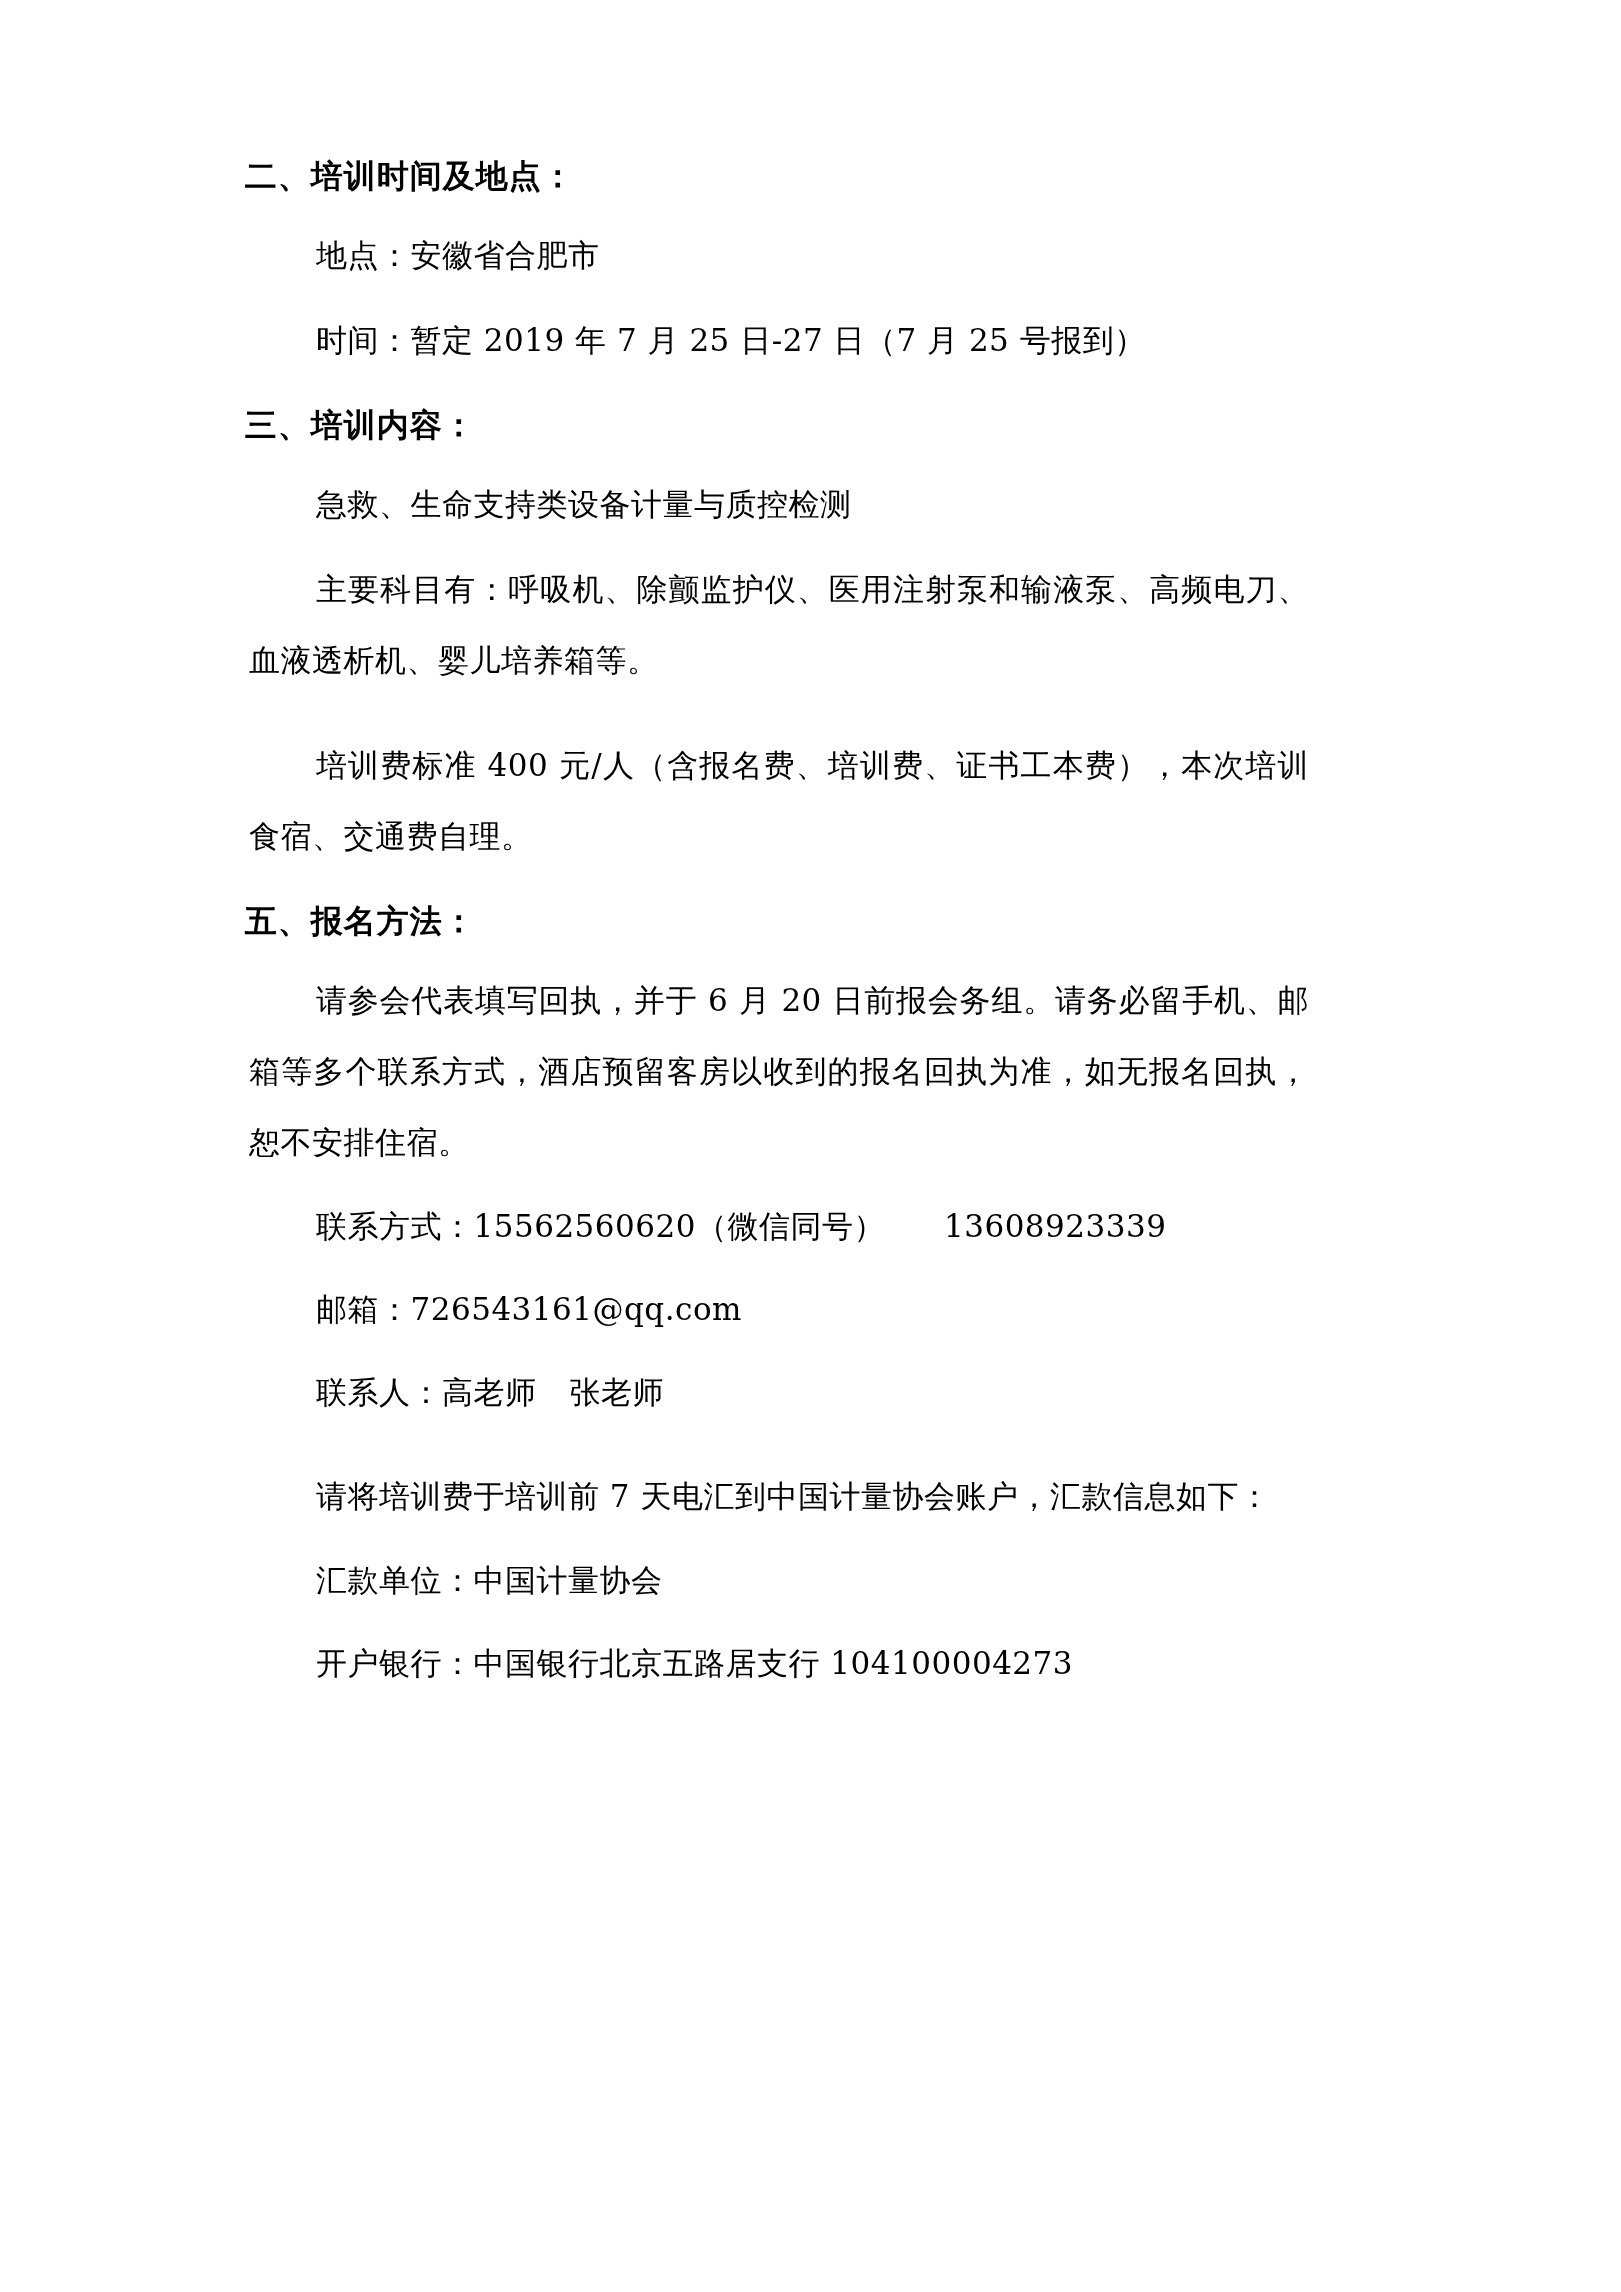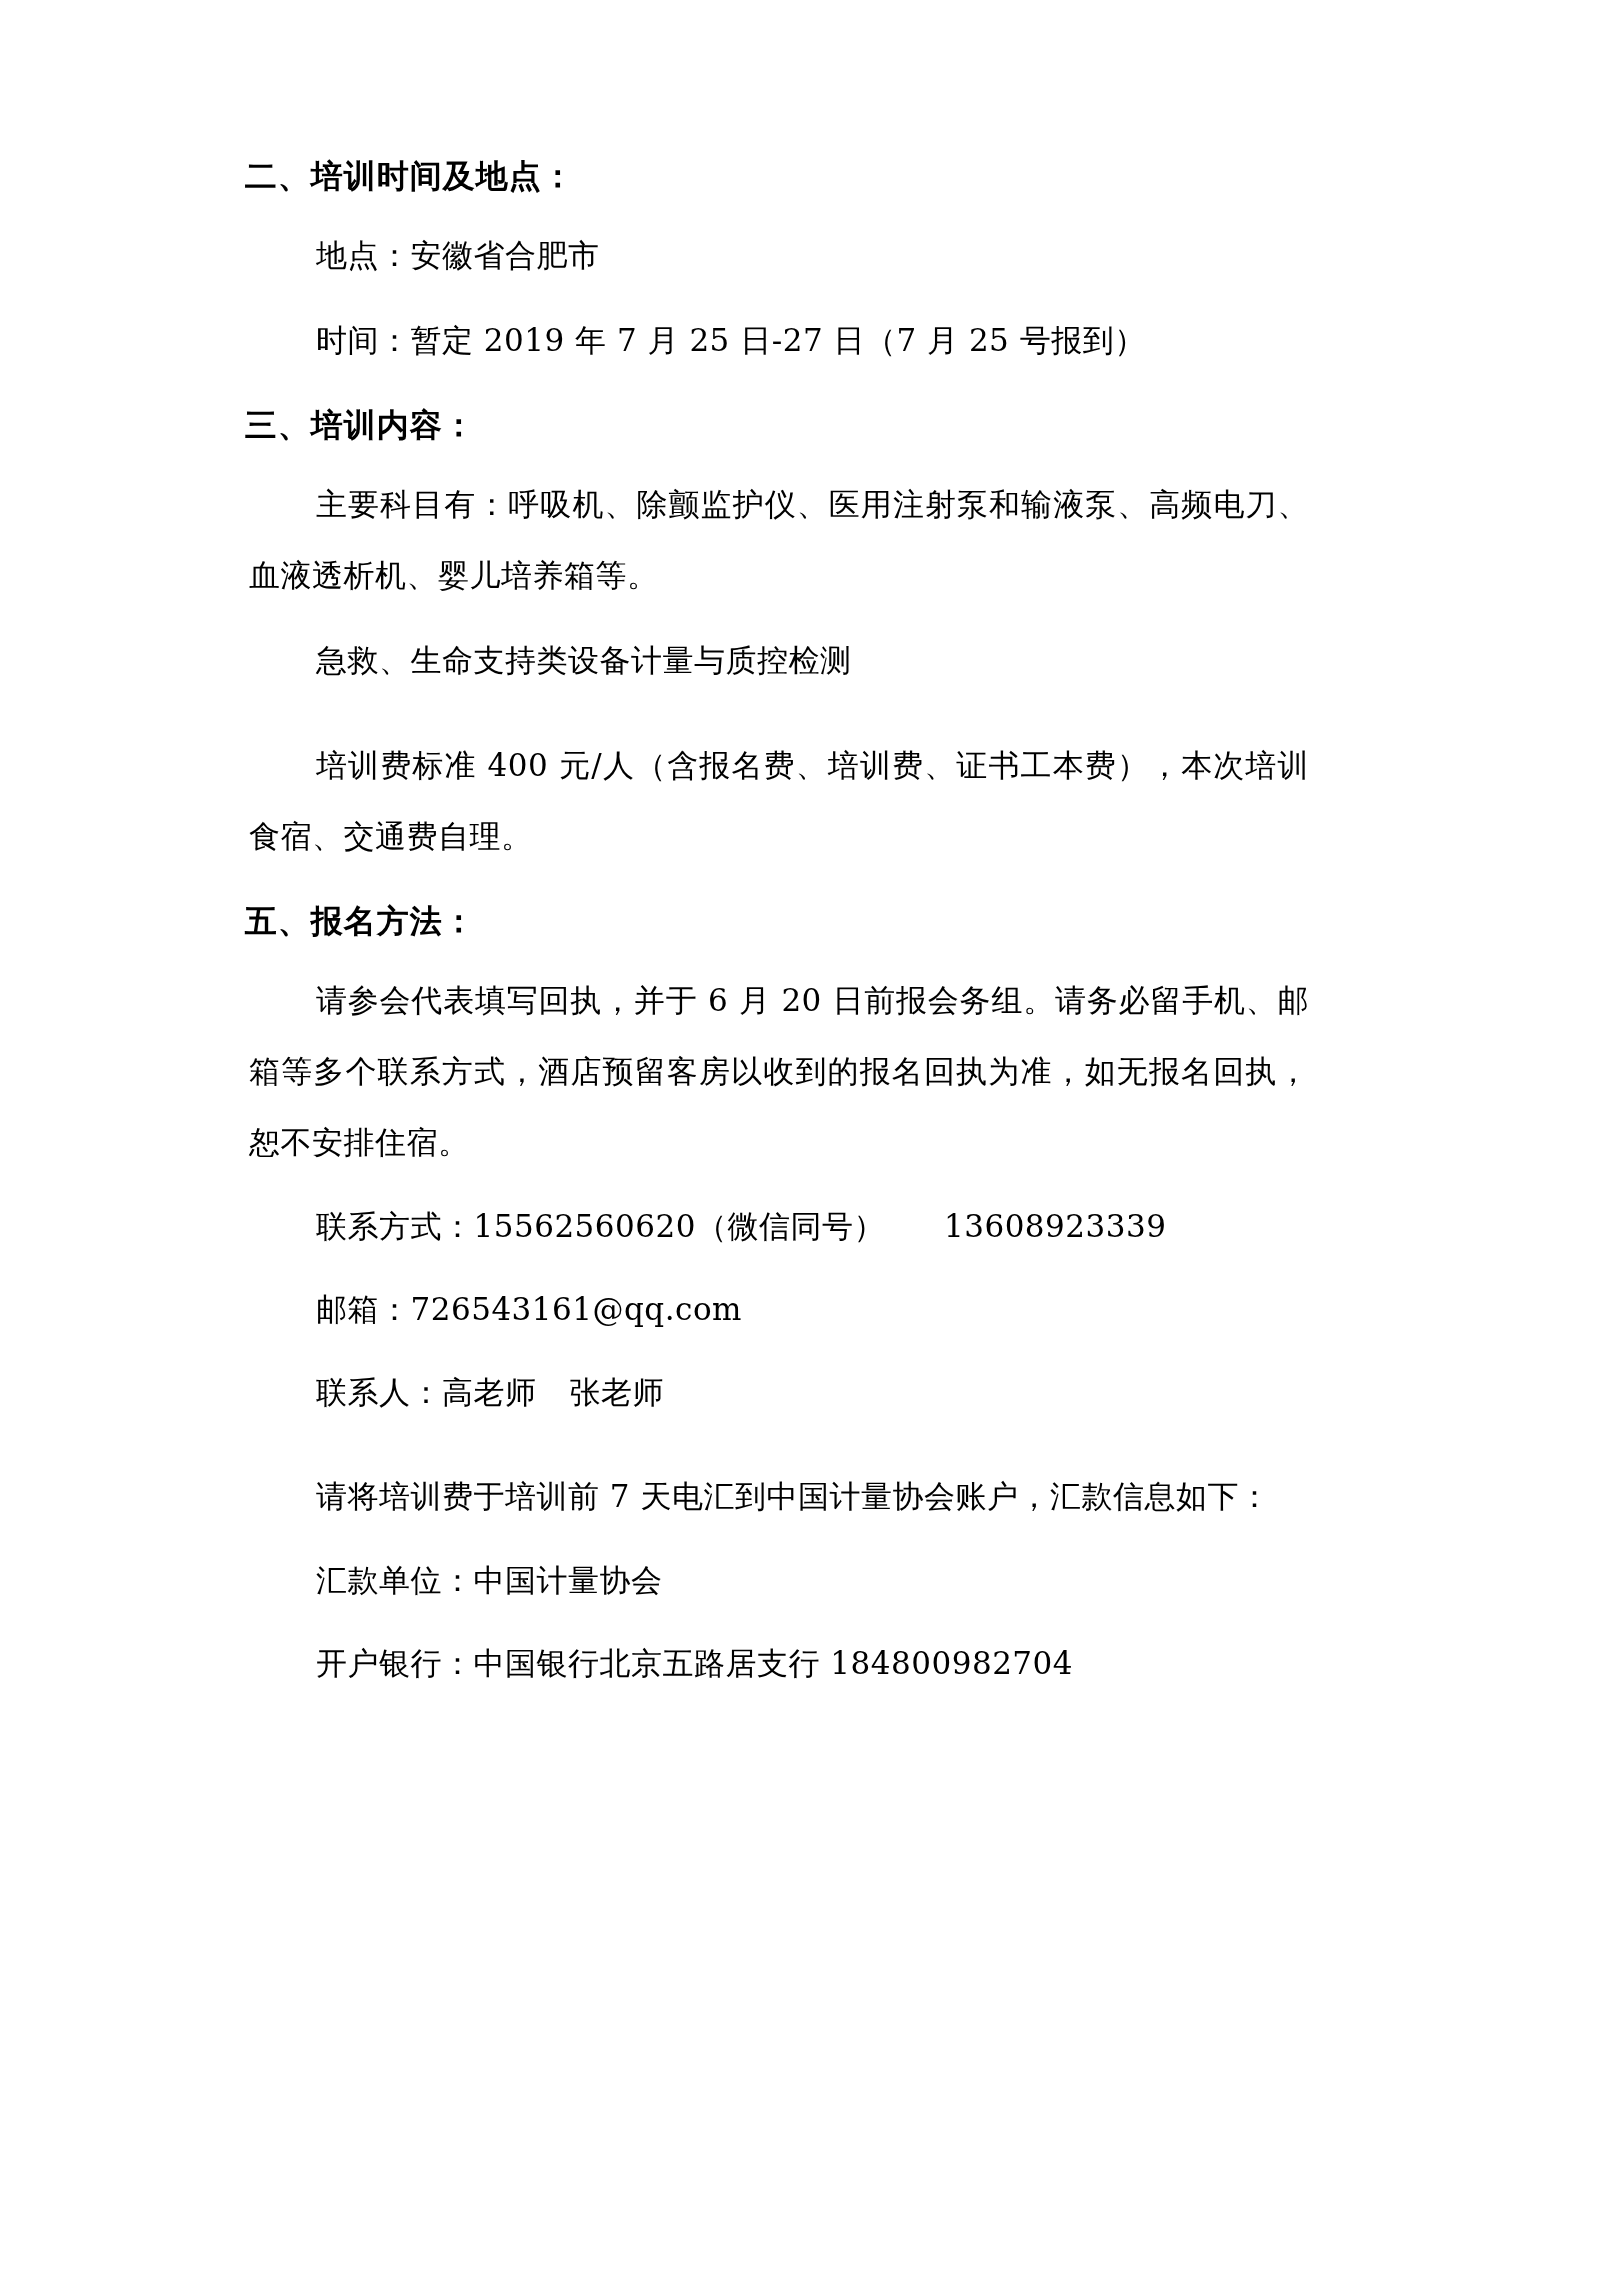--- a/index.html
+++ b/index.html
@@ -56,22 +56,22 @@
 <div class="page">
   <div class="doc-body">
 
     <h2 class="section-heading">二、培训时间及地点：</h2>
     <p class="para">地点：安徽省合肥市</p>
     <p class="para">时间：暂定 2019 年 7 月 25 日-27 日（7 月 25 号报到）</p>
 
     <div class="block-gap-sm"></div>
 
     <h2 class="section-heading">三、培训内容：</h2>
+    <p class="para">急救、生命支持类设备计量与质控检测</p>
     <p class="para">主要科目有：呼吸机、除颤监护仪、医用注射泵和输液泵、高频电刀、血液透析机、婴儿培养箱等。</p>
-    <p class="para">急救、生命支持类设备计量与质控检测</p>
 
     <div class="block-gap-sm"></div>
 
     <p class="para">培训费标准 400 元/人（含报名费、培训费、证书工本费），本次培训食宿、交通费自理。</p>
 
     <div class="block-gap-sm"></div>
 
     <h2 class="section-heading">五、报名方法：</h2>
     <p class="para">请参会代表填写回执，并于 6 月 20 日前报会务组。请务必留手机、邮箱等多个联系方式，酒店预留客房以收到的报名回执为准，如无报名回执，恕不安排住宿。</p>
 
@@ -90,18 +90,18 @@
     <div class="block-gap-sm"></div>
 
     <p class="para">请将培训费于培训前 7 天电汇到中国计量协会账户，汇款信息如下：</p>
 
     <p class="para tight">
       <span>汇款单位：</span><span>中国计量协会</span>
     </p>
 
 
     <p class="para tight">
-      <span>开户银行：</span><span>中国银行北京五路居支行 184800982704</span>
+      <span>开户银行：</span><span>中国银行北京五路居支行 104100004273</span>
     </p>
 
   </div>
 </div>
 
 
 </body></html>

